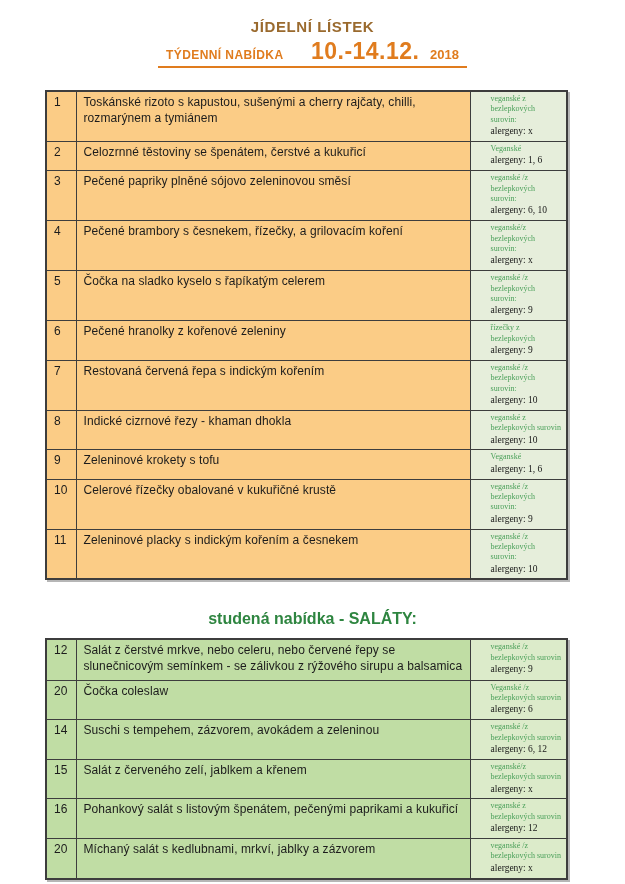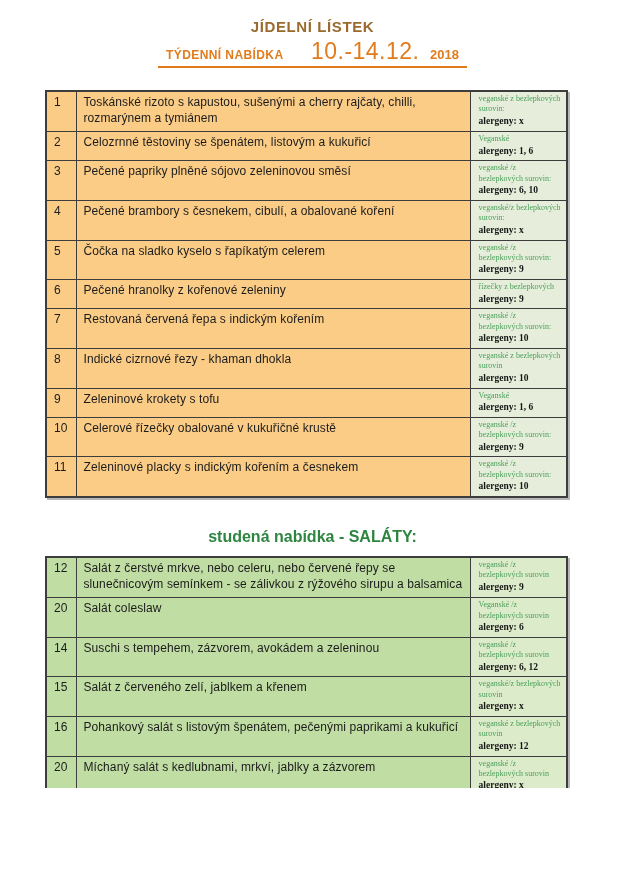--- a/index.html
+++ b/index.html
@@ -10,41 +10,41 @@
     --hot-row-bg:#fbcc86;
     --hot-allergen-bg:#e6eedb;
     --salad-row-bg:#c0dda4;
     --salad-allergen-bg:#dcebca;
     --border:#3d3d3d;
     --text:#1c1c1c;
   }
   *{margin:0;padding:0;box-sizing:border-box;}
   html,body{background:#ffffff;}
   .page{
-    width:625px;height:788px;
+    width:625px;height:884px;
     background:#ffffff;
     overflow:hidden;
     font-family:"Liberation Sans",sans-serif;
     color:var(--text);
   }
   .page-header{text-align:center;padding-top:18px;}
   .title{
     font-size:15px;font-weight:bold;letter-spacing:.6px;
     color:var(--title-brown);
   }
   .subtitle{margin-top:3px;}
   .subtitle-inner{
     display:inline-block;
     border-bottom:2px solid var(--accent-orange);
     padding:0 8px 1px 8px;
     color:var(--accent-orange);
     white-space:nowrap;
   }
   .sub-label{font-size:12px;font-weight:bold;letter-spacing:.4px;vertical-align:baseline;}
-  .sub-dates{font-size:23px;font-weight:normal;letter-spacing:.5px;margin-left:23px;vertical-align:baseline;}
+  .sub-dates{font-size:23px;font-weight:bold;letter-spacing:.5px;margin-left:23px;vertical-align:baseline;}
   .sub-year{font-size:13px;font-weight:bold;margin-left:6px;vertical-align:baseline;}
 
   table.menu{
     border-collapse:collapse;
     width:523px;
     margin-left:45px;
     border:2px solid var(--border);
     box-shadow:2px 2px 0 rgba(110,110,110,.5);
   }
   table.menu td{
@@ -59,35 +59,35 @@
   td.dish{
     width:394px;
     padding:3px 6px 5px 6px;
     font-size:12px;
     line-height:1.3;
     font-weight:400;
     letter-spacing:.1px;
   }
   td.allergen{
     width:97px;
-    padding:2px 4px 3px 8px;
+    padding:2px 4px 3px 20px;
   }
   .vegan-note{
     display:block;
     font-family:"Liberation Serif",serif;
     font-size:8px;
     line-height:1.3;
     color:var(--vegan-green);
   }
   .allergen-line{
     display:block;
     font-family:"Liberation Serif",serif;
     font-size:9.5px;
     line-height:1.35;
-    font-weight:bold;
+    font-weight:normal;
     color:#161616;
   }
   table.hot td.num, table.hot td.dish{background:var(--hot-row-bg);}
   table.hot td.allergen{background:var(--hot-allergen-bg);}
   table.salad td.num, table.salad td.dish{background:var(--salad-row-bg);}
   table.salad td.allergen{background:var(--salad-allergen-bg);}
   table.hot{margin-top:22px;}
   .section-title{
     margin-top:30px;margin-bottom:10px;
     text-align:center;
@@ -116,37 +116,37 @@
         <tr class="menu-row">
     <td class="num">1</td>
     <td class="dish">Toskánské rizoto s kapustou, sušenými a cherry rajčaty, chilli, rozmarýnem a tymiánem</td>
     <td class="allergen">
       <span class="vegan-note">veganské z bezlepkových surovin:</span>
       <span class="allergen-line"><span>alergeny:</span> <span>x</span></span>
     </td>
   </tr>
         <tr class="menu-row">
     <td class="num">2</td>
-    <td class="dish">Celozrnné těstoviny se špenátem, listovým a kukuřicí</td>
+    <td class="dish">Celozrnné těstoviny se špenátem, čerstvé a kukuřicí</td>
     <td class="allergen">
       <span class="vegan-note">Veganské</span>
       <span class="allergen-line"><span>alergeny:</span> <span>1, 6</span></span>
     </td>
   </tr>
         <tr class="menu-row">
     <td class="num">3</td>
     <td class="dish">Pečené papriky plněné sójovo zeleninovou směsí</td>
     <td class="allergen">
       <span class="vegan-note">veganské /z bezlepkových surovin:</span>
       <span class="allergen-line"><span>alergeny:</span> <span>6, 10</span></span>
     </td>
   </tr>
         <tr class="menu-row">
     <td class="num">4</td>
-    <td class="dish">Pečené brambory s česnekem, cibulí, a obalované koření</td>
+    <td class="dish">Pečené brambory s česnekem, řízečky, a grilovacím koření</td>
     <td class="allergen">
       <span class="vegan-note">veganské/z bezlepkových surovin:</span>
       <span class="allergen-line"><span>alergeny:</span> <span>x</span></span>
     </td>
   </tr>
         <tr class="menu-row">
     <td class="num">5</td>
     <td class="dish">Čočka na sladko kyselo s řapíkatým celerem</td>
     <td class="allergen">
       <span class="vegan-note">veganské /z bezlepkových surovin:</span>
@@ -211,21 +211,21 @@
         <tr class="menu-row">
     <td class="num">12</td>
     <td class="dish">Salát z čerstvé mrkve, nebo celeru, nebo červené řepy se slunečnicovým semínkem - se zálivkou z rýžového sirupu a balsamica</td>
     <td class="allergen">
       <span class="vegan-note">veganské /z bezlepkových surovin</span>
       <span class="allergen-line"><span>alergeny:</span> <span>9</span></span>
     </td>
   </tr>
         <tr class="menu-row">
     <td class="num">20</td>
-    <td class="dish">Salát coleslaw</td>
+    <td class="dish">Čočka coleslaw</td>
     <td class="allergen">
       <span class="vegan-note">Veganské /z bezlepkových surovin</span>
       <span class="allergen-line"><span>alergeny:</span> <span>6</span></span>
     </td>
   </tr>
         <tr class="menu-row">
     <td class="num">14</td>
     <td class="dish">Suschi s tempehem, zázvorem, avokádem a zeleninou</td>
     <td class="allergen">
       <span class="vegan-note">veganské /z bezlepkových surovin</span>

